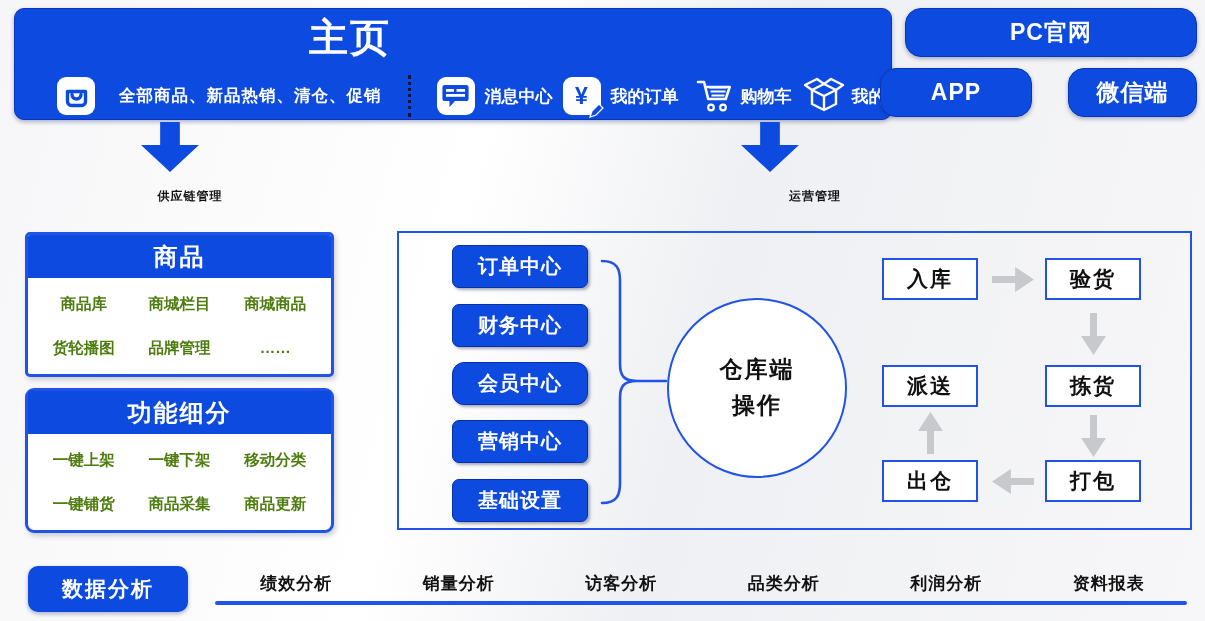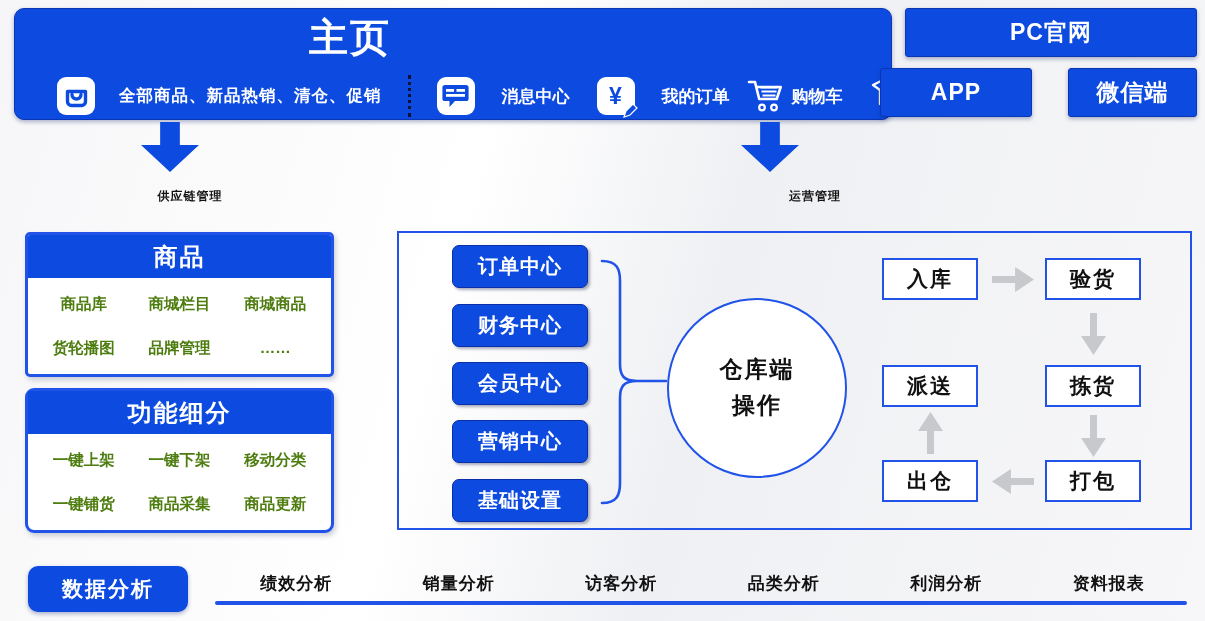--- a/index.html
+++ b/index.html
@@ -29,25 +29,25 @@
   }
   .tile{
     width:38px;height:38px;background:#fff;border-radius:9px;
     display:flex;align-items:center;justify-content:center;flex:none;position:relative;
   }
   .nav-label{font-size:17px;white-space:nowrap;}
   .categories{font-size:16.5px;margin:0 0 0 24px;white-space:nowrap;letter-spacing:1px;}
   .dot-divider{
     height:42px;width:0;border-left:3px dotted #0b1330;margin:0 26px 0 26px;flex:none;
   }
-  .yen-glyph{color:var(--blue);font-size:23px;font-weight:bold;line-height:1;}.gap10{margin-left:27px;}.gap6{margin-left:6px;}.gap16{margin-left:16px;}
+  .yen-glyph{color:var(--blue);font-size:23px;font-weight:bold;line-height:1;}.gap10{margin-left:10px;}.gap6{margin-left:6px;}.gap16{margin-left:16px;}
   .pencil{position:absolute;right:-3px;bottom:-3px;}
   
   .plat{
-    position:absolute;background:var(--blue);border-radius:3px;color:#fff;
+    position:absolute;background:var(--blue);border-radius:16px;color:#fff;
     display:flex;align-items:center;justify-content:center;
     font-size:23px;font-weight:bold;box-shadow:0 2px 4px rgba(20,40,110,.35);
     border:1px solid #0a36b4;letter-spacing:1px;
   }
   .plat-pc{left:905px;top:8px;width:290px;height:47px;}
   .plat-app{left:880px;top:68px;width:150px;height:47px;}
   .plat-wx{left:1068px;top:68px;width:127px;height:47px;}
   
   .block-arrow{
     position:absolute;width:58px;height:50px;background:var(--blue);
@@ -84,21 +84,21 @@
   .ops-box{
     position:absolute;left:397px;top:231px;width:795px;height:299px;
     border:2.5px solid var(--border-blue);box-sizing:border-box;background:transparent;
   }
   .center-btn{
     position:absolute;left:452px;width:136px;height:43px;background:var(--blue);
     border-radius:7px;color:#fff;font-size:20px;font-weight:bold;
     display:flex;align-items:center;justify-content:center;letter-spacing:1px;
     box-shadow:2px 2px 3px rgba(40,50,90,.4);border:1px solid #0a2fa6;box-sizing:border-box;
   }
-  .cb0{top:245px;}.cb1{top:304px;}.cb2{top:362px;}.cb3{top:420px;}.cb4{top:479px;}
+  .cb0{top:245px;}.cb1{top:304px;}.cb2{top:362px;border-radius:12px;}.cb3{top:420px;}.cb4{top:479px;}
   .brace-svg{position:absolute;left:598px;top:256px;}
   .wh-circle{
     position:absolute;left:667px;top:298px;width:180px;height:180px;border-radius:50%;
     background:#fff;border:2.5px solid var(--border-blue);box-sizing:border-box;
     display:flex;flex-direction:column;align-items:center;justify-content:center;
     font-size:23px;font-weight:bold;color:#111;line-height:1.55;letter-spacing:2px;
   }
   .flow-box{
     position:absolute;width:96px;height:42px;background:#fff;
     border:2.5px solid var(--border-blue);box-sizing:border-box;

